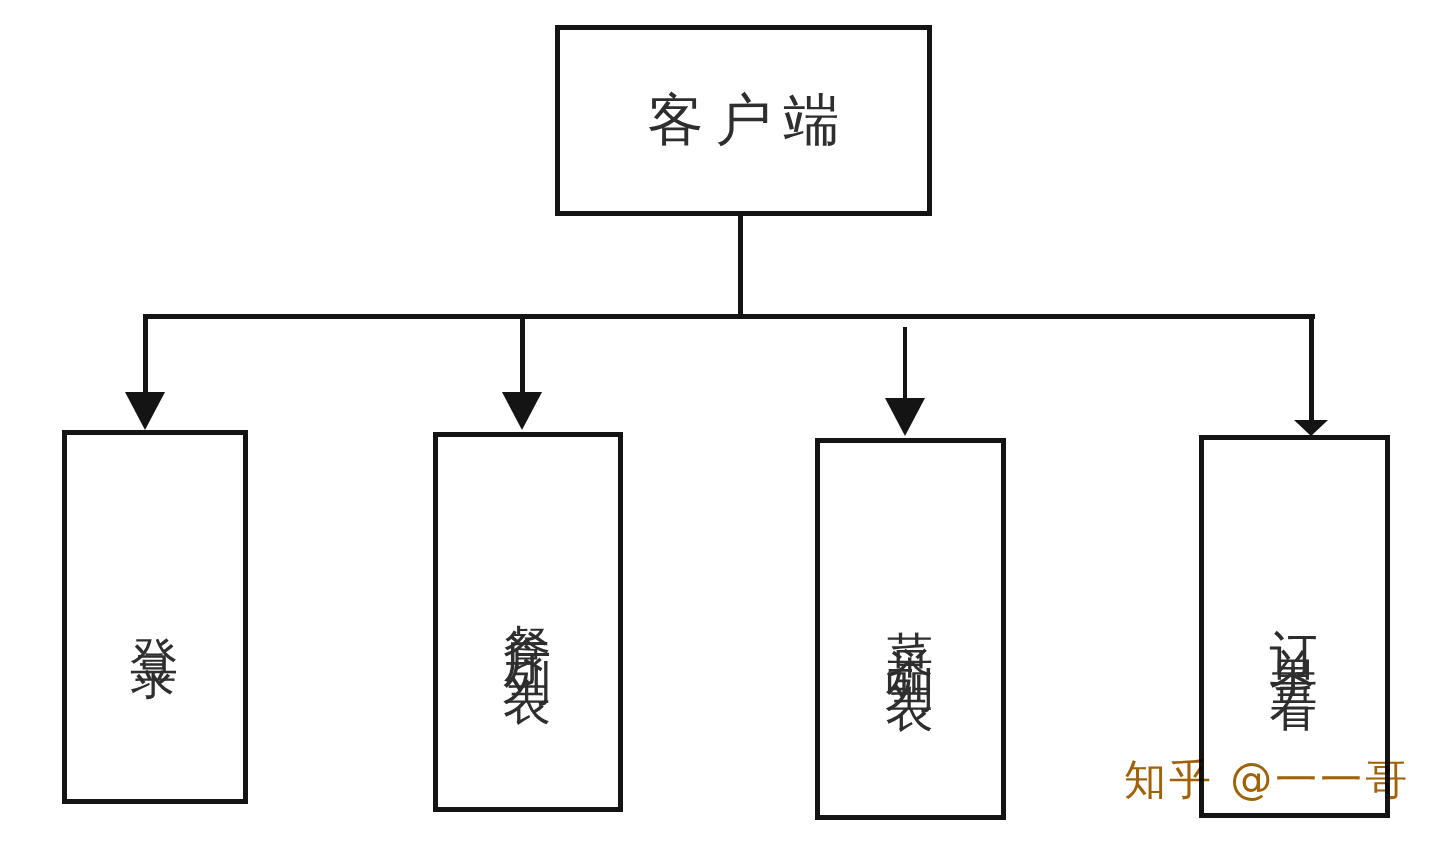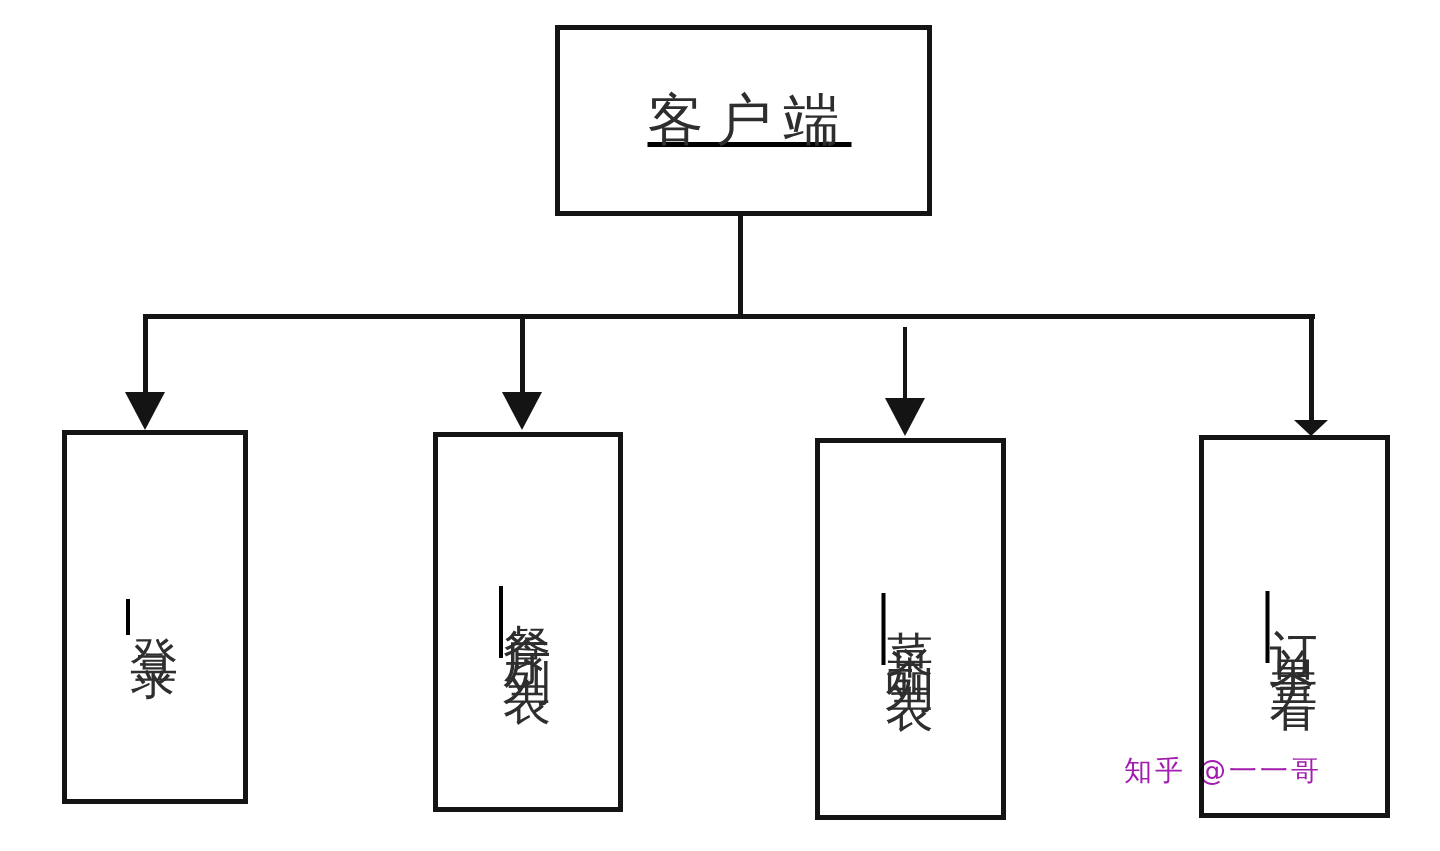--- a/index.html
+++ b/index.html
@@ -16,21 +16,20 @@
     font-family: "DejaVu Serif", "Liberation Serif", serif;
   }
   .box {
     position: absolute;
     box-sizing: border-box;
     border: 5px solid #141414;
     background: #ffffff;
     display: flex;
     align-items: center;
     justify-content: center;
-    text-decoration: underline;
   }
   .root-box {
     left: 555px;
     top: 25px;
     width: 377px;
     height: 191px;
   }
   .root-label {
     font-size: 56px;
     letter-spacing: 12px;
@@ -75,23 +74,23 @@
     left: 1294px; top: 420px;
     border-left-width: 17px;
     border-right-width: 17px;
     border-top-width: 16px;
   }
   .watermark {
     position: absolute;
     left: 1124px;
     top: 752px;
     font-family: "DejaVu Sans", "Liberation Sans", sans-serif;
-    font-size: 28px;
+    font-size: 42px;
     letter-spacing: 3px;
-    color: #a21caf;
+    color: #a16207;
     white-space: nowrap;
     z-index: 5;
     mix-blend-mode: multiply;
   }
 </style>
 </head>
 <body>
 
 <div class="canvas">
 

